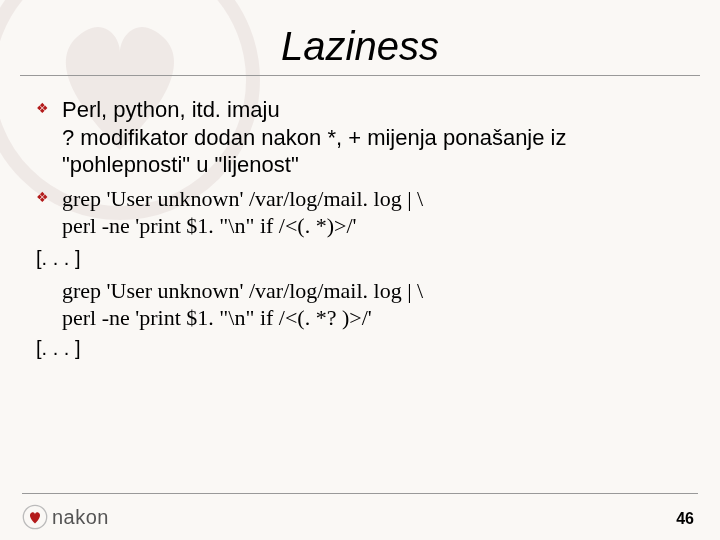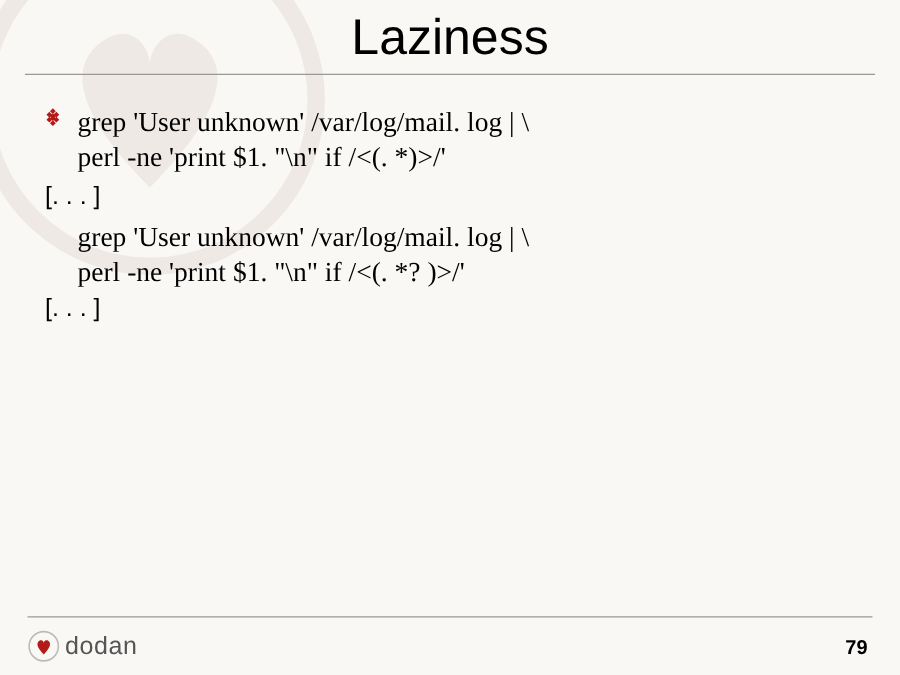--- a/index.html
+++ b/index.html
@@ -24,22 +24,23 @@
   .slide {
     position: relative;
     z-index: 1;
     padding: 0;
     width: 100%;
     height: 100%;
     box-sizing: border-box;
   }
   .title-wrap {
     text-align: center;
-    padding-top: 8px;
+    padding-top: 24px;
     padding-bottom: 4px;
+    font-style: italic;
   }
   .title {
     font-size: 40px;
     color: #000;
     font-family: Arial, Helvetica, sans-serif;
     display: inline-block;
   }
   .title-rule {
     height: 1px;
     background: #999;
@@ -124,20 +125,22 @@
 
   <div class="title-wrap">
     <span class="title">Laziness</span>
   </div>
   <div class="title-rule"></div>
 
   <div class="body">
 
     <div class="bullet">
       <span class="bullet-mark">❖</span>
+      <span style="white-space: pre-wrap;">Perl, python, itd. imaju
+? modifikator dodan nakon *, + mijenja ponašanje iz "pohlepnosti" u "lijenost"</span>
     </div>
 
     <div class="bullet">
       <span class="bullet-mark">❖</span>
       <span class="code" style="white-space: pre-wrap;">grep 'User unknown' /var/log/mail. log | \
 perl -ne 'print $1. "\n" if /&lt;(. *)&gt;/'</span>
     </div>
 
     <div class="omit">[. . . ]</div>
 
@@ -151,18 +154,18 @@
   </div>
 
   <div class="footer-rule"></div>
 
   <div class="footer">
     <div class="logo-wrap">
       <svg width="26" height="26" viewBox="0 0 40 40">
         <circle cx="20" cy="20" r="18" fill="none" stroke="#bbb" stroke-width="2"></circle>
         <path d="M20 30 C 12 22, 10 16, 15 13 C 18 11.5, 20 14, 20 16 C 20 14, 22 11.5, 25 13 C 30 16, 28 22, 20 30 Z" fill="#b31b1b"></path>
       </svg>
-      <span class="logo-text">dodan</span>
+      <span class="logo-text">nakon</span>
     </div>
-    <div class="page-num">79</div>
+    <div class="page-num">46</div>
   </div>
 
 </div>
 
 </body></html>

